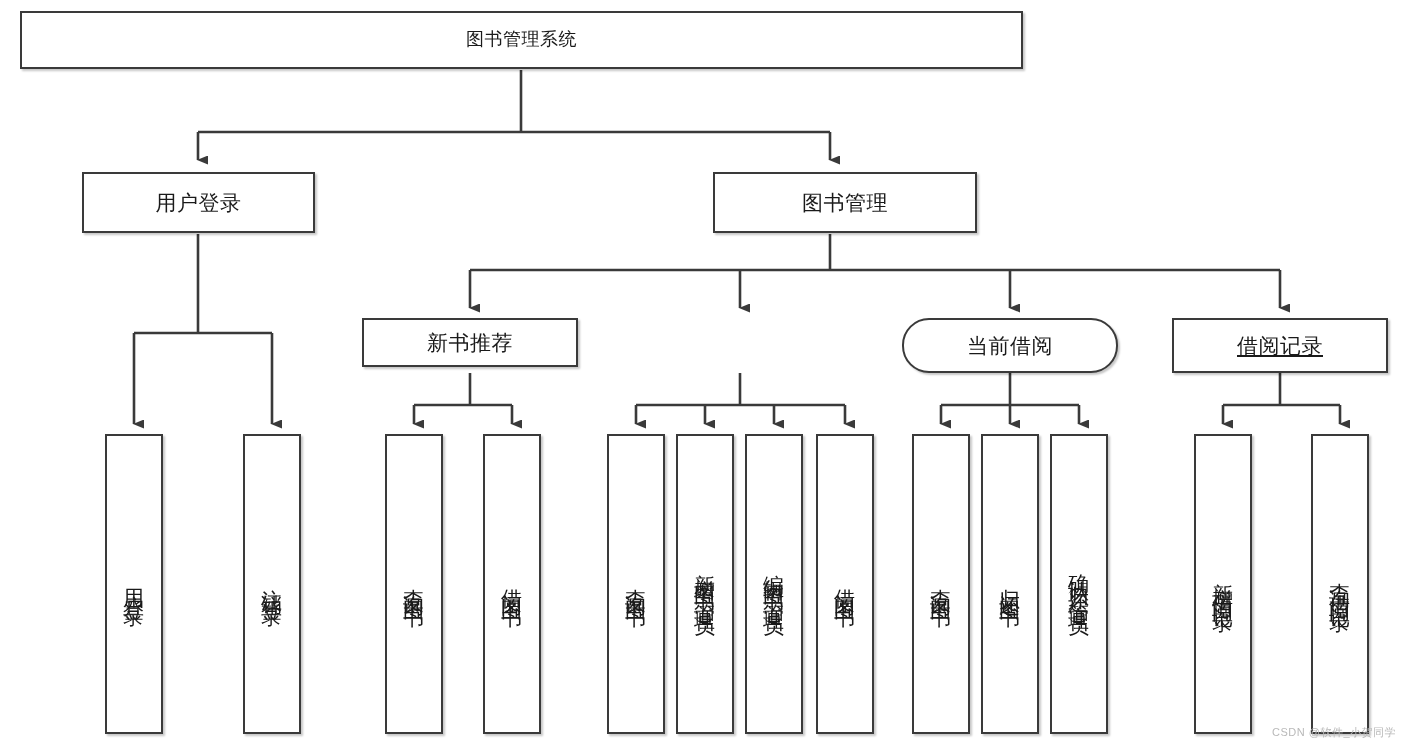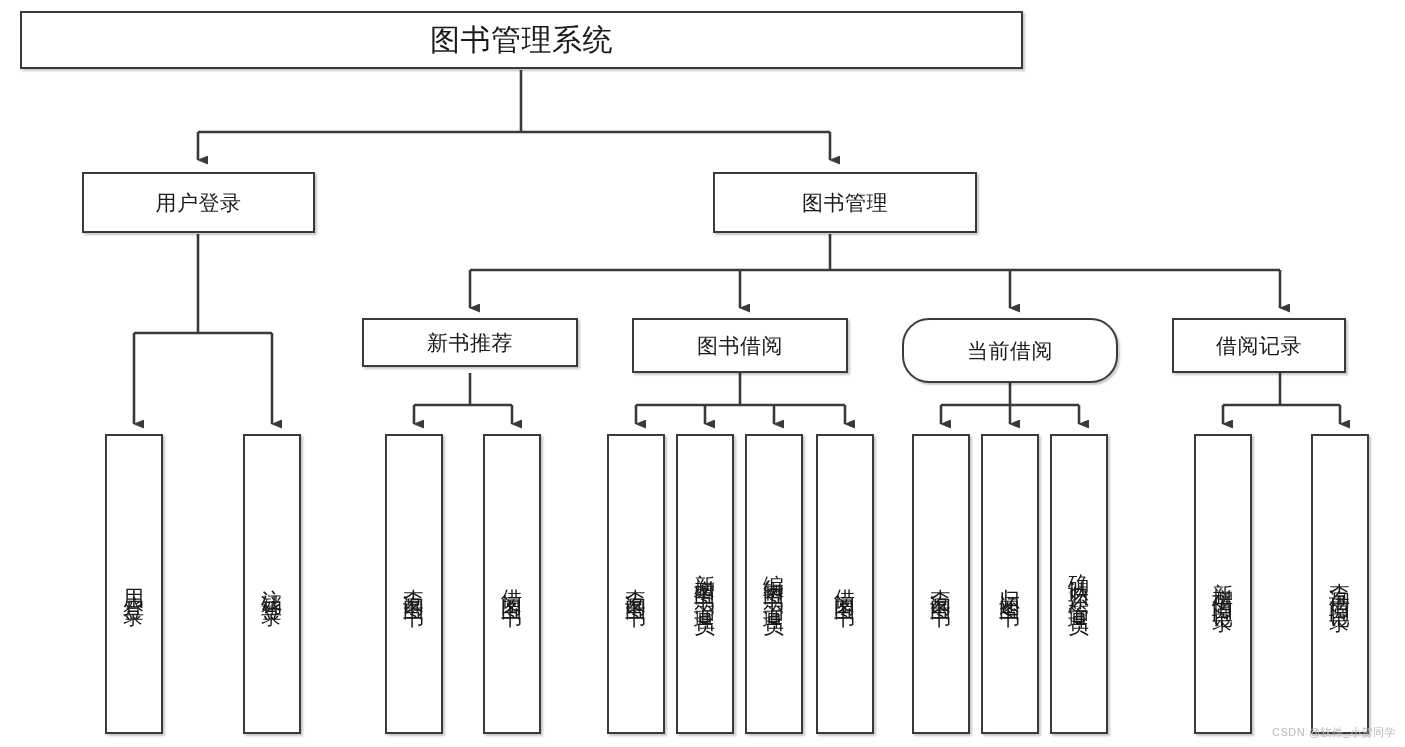--- a/index.html
+++ b/index.html
@@ -43,21 +43,21 @@
     text-align: center;
     line-height: 1.22;
     letter-spacing: 0.5px;
     white-space: nowrap;
   }
   
   .node.horiz .node-label {
     font-size: 21px;
   }
   .node.root .node-label {
-    font-size: 30px;
+    font-size: 18px;
   }
   
   .node.vert {
     align-items: center;
     justify-content: center;
     padding: 6px 0;
   }
   .node.vert .node-label {
     writing-mode: vertical-rl;
     text-orientation: upright;
@@ -141,27 +141,24 @@
   <div class="node horiz" style="left:82px; top:172px; width:233px; height:61px;">
     <span class="node-label">用户登录</span>
   </div>
   <div class="node horiz" style="left:713px; top:172px; width:264px; height:61px;">
     <span class="node-label">图书管理</span>
   </div>
 
   <div class="node horiz" style="left:362px; top:318px; width:216px; height:49px;">
     <span class="node-label">新书推荐</span>
   </div>
-  <div class="node horiz" style="left:632px; top:318px; width:216px; height:55px;">
-    <span class="node-label">图书借阅</span>
-  </div>
-  <div class="node horiz" style="left:902px; top:318px; width:216px; height:65px;border-radius:27px;">
+  <div class="node horiz" style="left:902px; top:318px; width:216px; height:55px;border-radius:27px;">
     <span class="node-label">当前借阅</span>
   </div>
-  <div class="node horiz" style="left:1172px; top:318px; width:174px; height:55px;">
+  <div class="node horiz" style="left:1172px; top:318px; width:216px; height:55px;text-decoration:underline;">
     <span class="node-label">借阅记录</span>
   </div>
 
   <div class="node vert" style="left:105px; top:434px; width:58px; height:300px;">
     <span class="node-label">用户登录</span>
   </div>
   <div class="node vert" style="left:243px; top:434px; width:58px; height:300px;">
     <span class="node-label">注销登录</span>
   </div>
 

